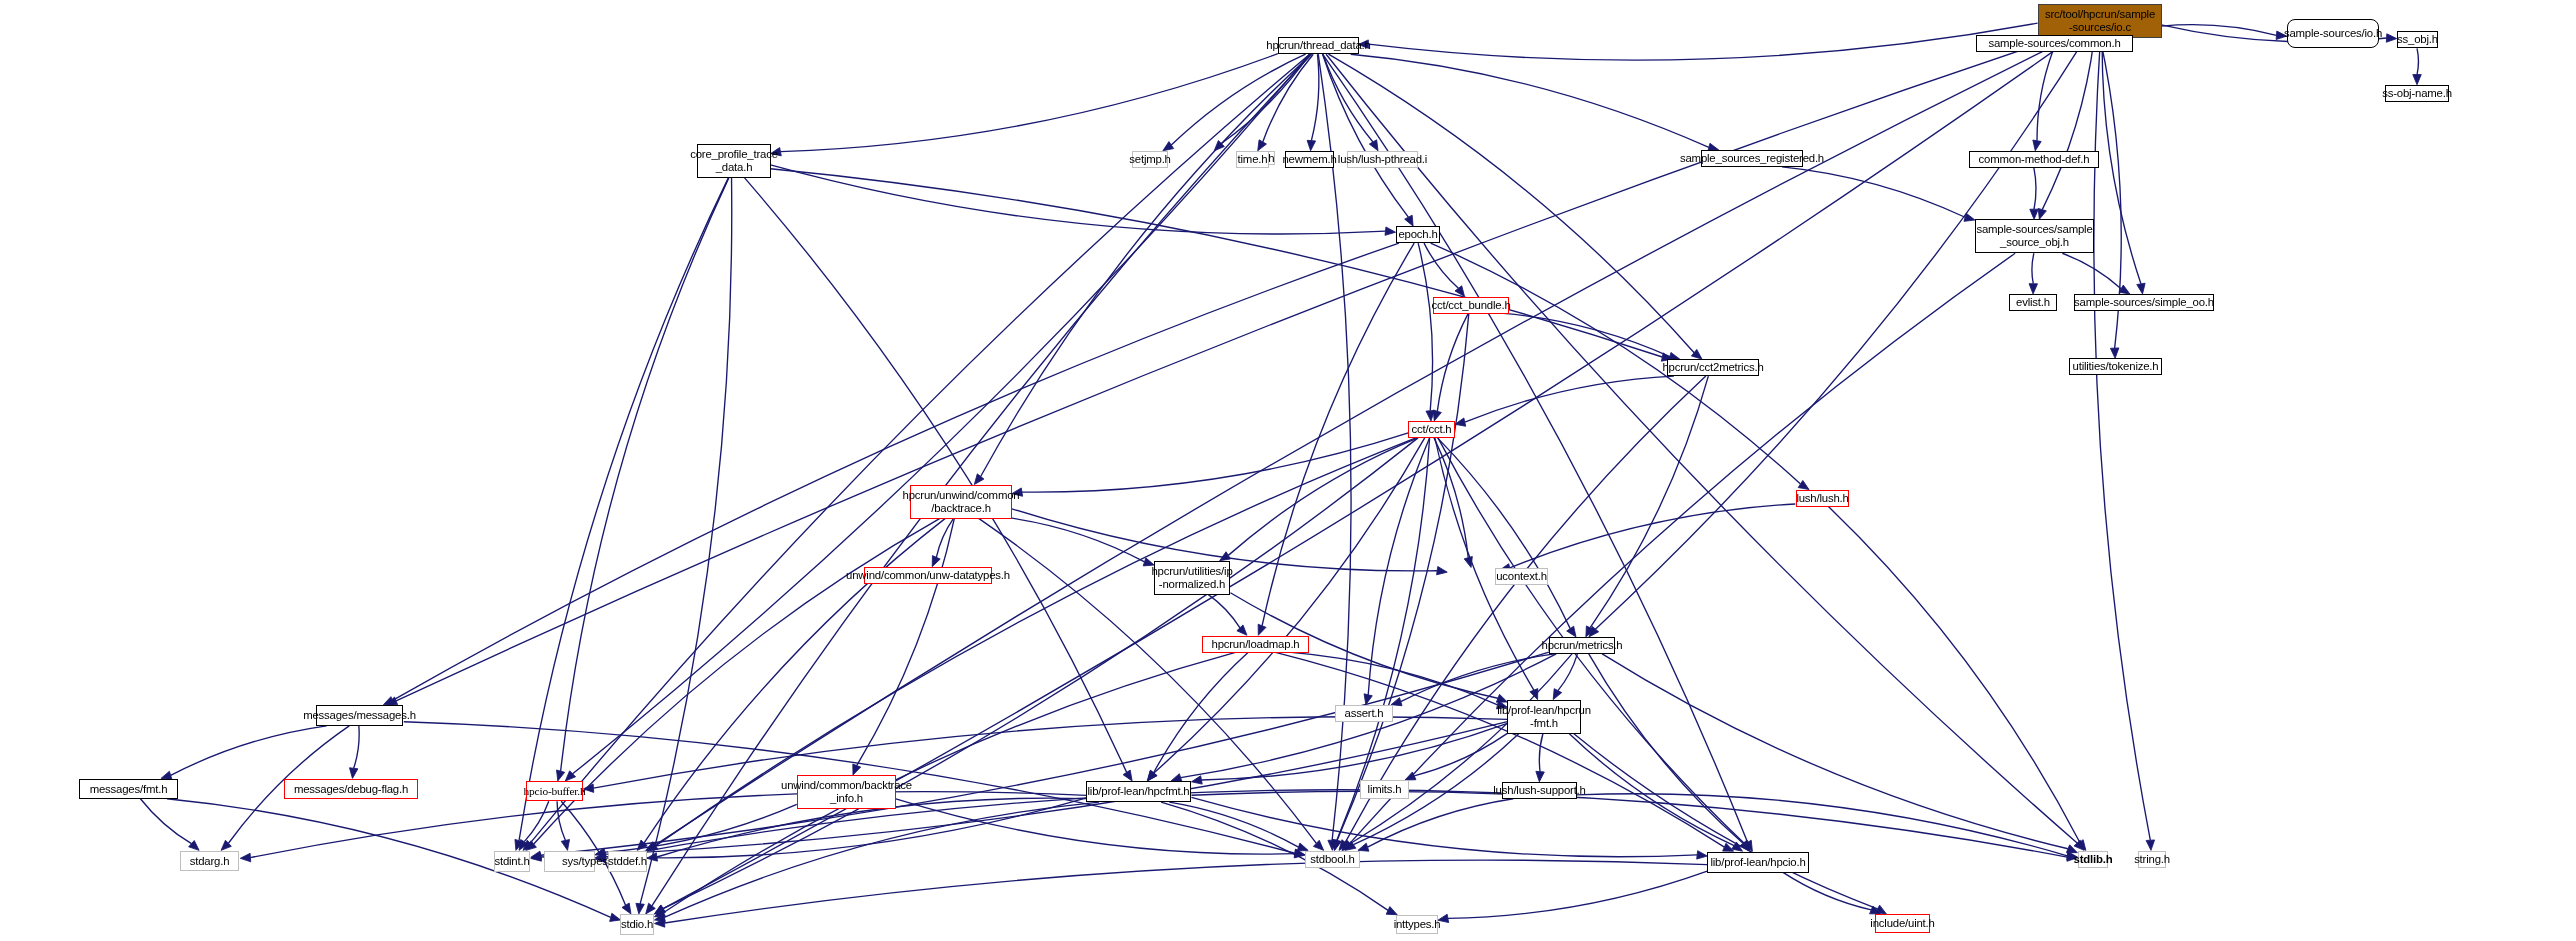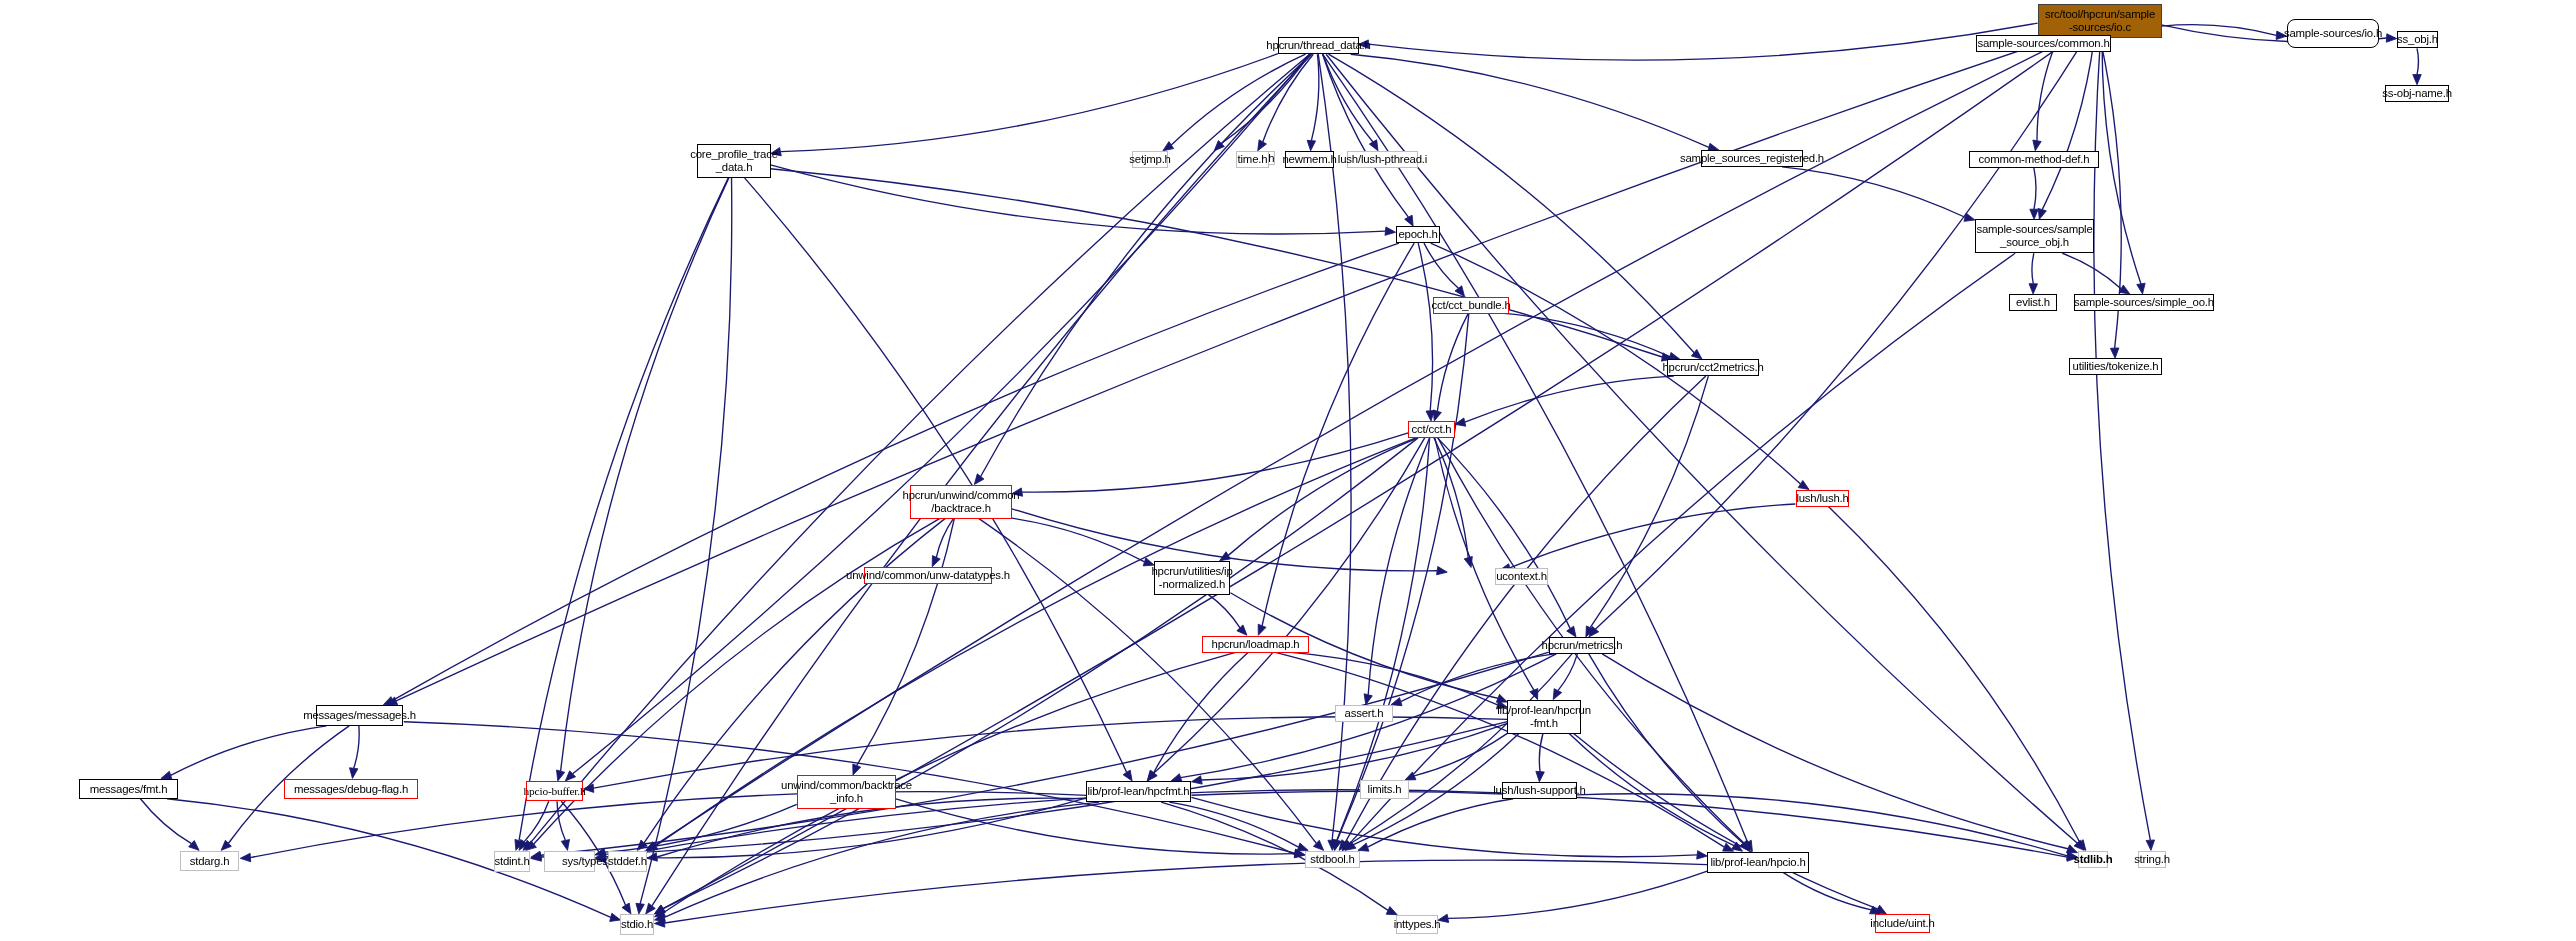--- a/index.html
+++ b/index.html
@@ -257,21 +257,21 @@
       <polygon points="772,1090.3813303099018 783.7020416337467,1084.718979066641 784.26050357164,1094.703372902219"></polygon>
       <path d="M2015.0,1028.4 Q1866.5,1081.8 1708.8,1084.3"></path>
       <polygon points="1697,1086.4404466501242 1707.9081531319869,1079.3685165564984 1709.7023777156303,1089.2062377430057"></polygon>
       <path d="M2104.4,1030.0 Q2152.6,1061.4 2208.6,1074.3"></path>
       <polygon points="2219.6310344827584,1079 2206.631377628771,1078.9055453622816 2210.544498334248,1069.7029649445742"></polygon>
     </svg>
   <div id="nodes">
       <div class="node root" style="left: 2038px; top: 4.2px; width: 124px; height: 34px;">src/tool/hpcrun/sample
 -sources/io.c</div>
       <div class="node plain" style="left: 1278px; top: 37px; width: 81px; height: 17px;">hpcrun/thread_data.h</div>
-      <div class="node plain" style="left: 1976px; top: 35px; width: 135px; height: 17px;">sample-sources/common.h</div>
+      <div class="node plain" style="left: 1976px; top: 35px; width: 157px; height: 17px;">sample-sources/common.h</div>
       <div class="node plain" style="left: 2287px; top: 19px; width: 92px; height: 29px; border-radius: 8px;">sample-sources/io.h</div>
       <div class="node plain" style="left: 2397px; top: 31px; width: 41px; height: 17px;">ss_obj.h</div>
       <div class="node plain" style="left: 2385px; top: 85px; width: 64px; height: 17px;">ss-obj-name.h</div>
       <div class="node plain" style="left: 697px; top: 144px; width: 74px; height: 34px;">core_profile_trace
 _data.h</div>
       <div class="node system" style="left: 1132px; top: 151px; width: 36px; height: 17px;">setjmp.h</div>
       <div class="node system" style="left: 1236px; top: 151px; width: 39px; height: 14px;">signal.h</div>
       <div class="node system" style="left: 1236px; top: 151px; width: 33px; height: 17px;">time.h</div>
       <div class="node plain" style="left: 1285px; top: 151px; width: 49px; height: 17px;">newmem.h</div>
       <div class="node system" style="left: 1347px; top: 151px; width: 71px; height: 17px;">lush/lush-pthread.i</div>

